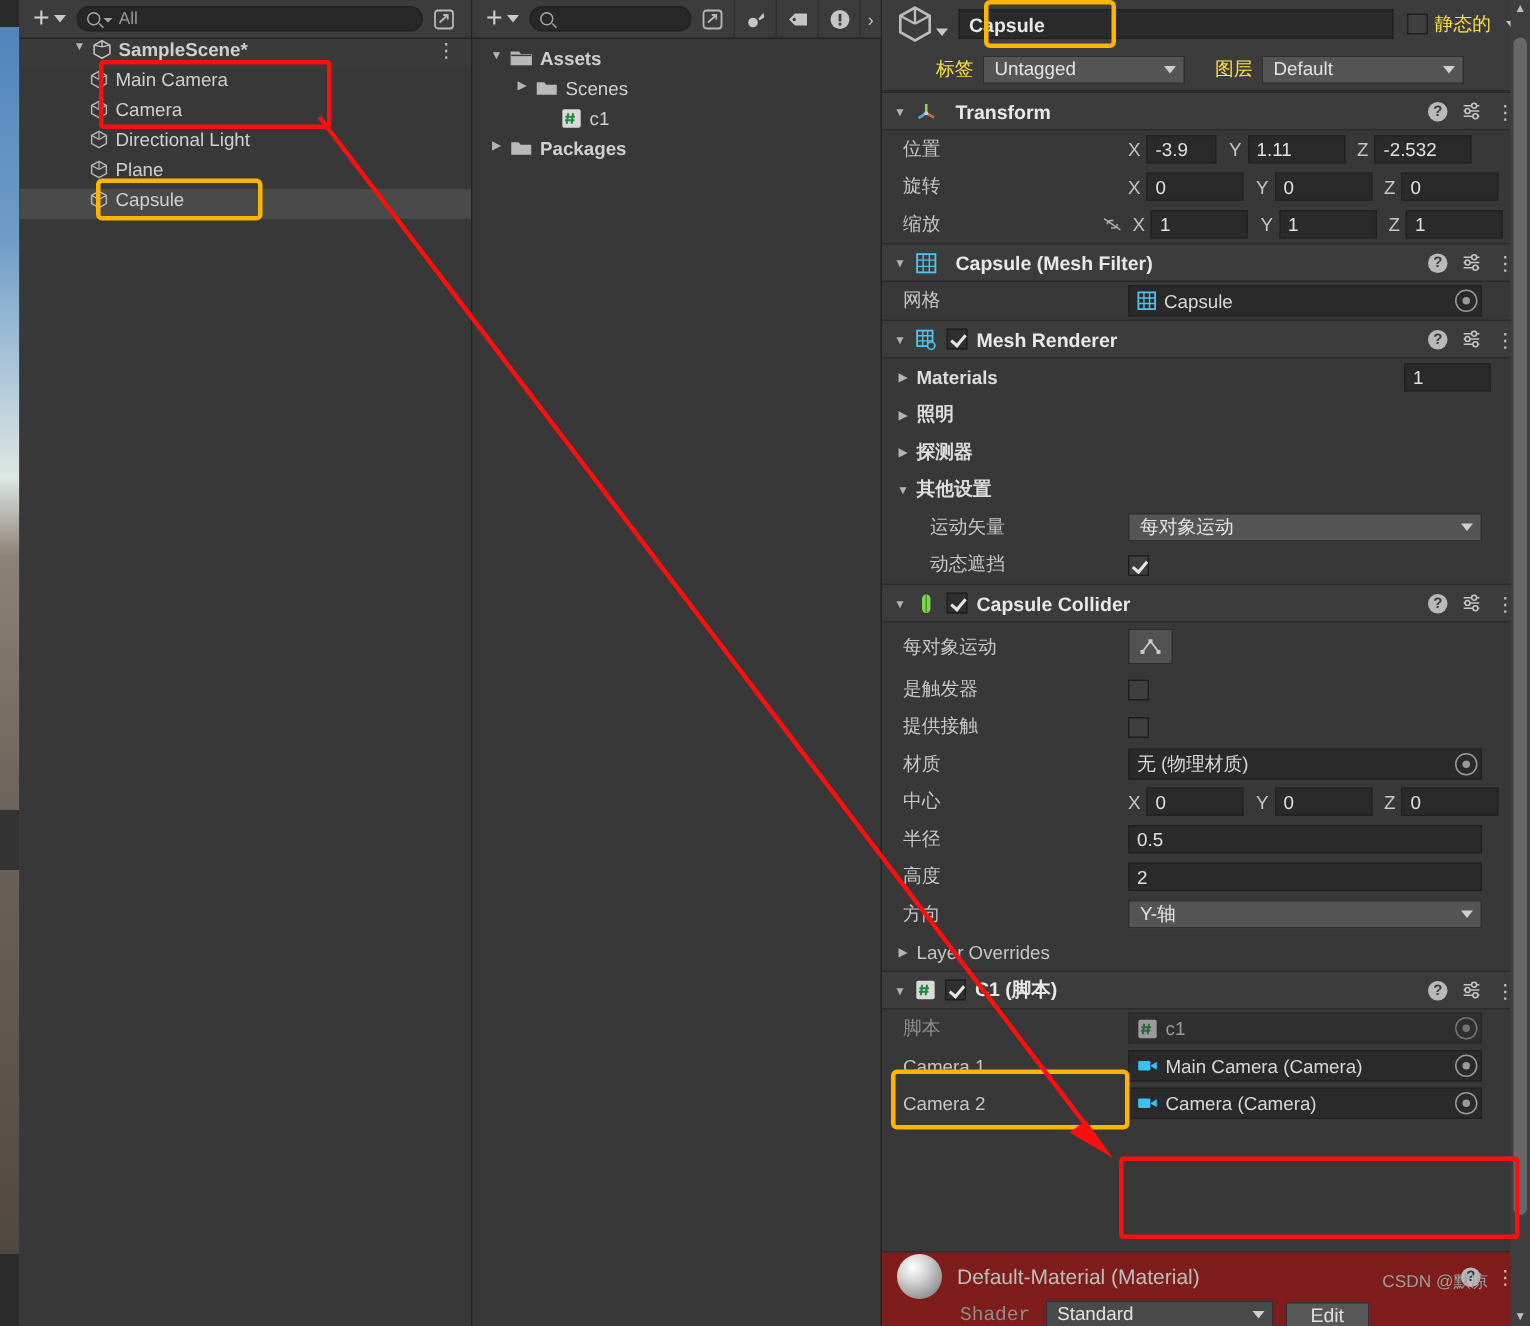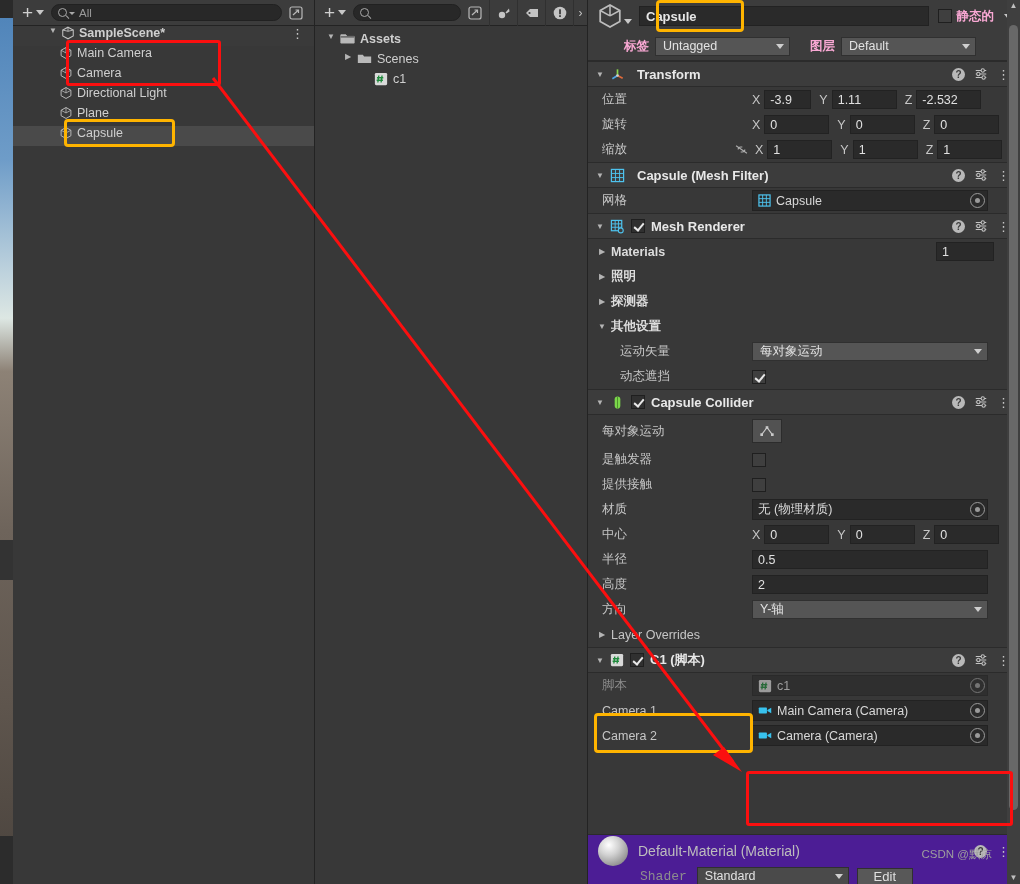--- a/index.html
+++ b/index.html
@@ -51,21 +51,21 @@
   svg.ic { display:block; }
 
   
   .insp-top { background:#3c3c3c; border-bottom:1px solid #2b2b2b; }
   .insp-row1 { display:flex; align-items:center; height:32px; padding:0 6px 0 8px; }
   .insp-row2 { display:flex; align-items:center; height:28px; padding:0 6px 0 36px; }
   .name-input { flex:1; height:20px; background:#2a2a2a; border:1px solid #222; color:#e6e6e6;
                 font-weight:bold; font-size:13px; display:flex; align-items:center; padding:0 6px; }
   .chk { width:14px;height:14px;background:#3f3f3f;border:1px solid #1f1f1f;display:inline-block;flex:0 0 14px;position:relative; }
   .chk.on:after{content:"";position:absolute;left:4px;top:1px;width:4px;height:8px;border:solid #e8e8e8;border-width:0 2px 2px 0;transform:rotate(40deg);}
-  .mini-lbl { color:#f9a8d4; font-size:12.5px;font-weight:bold; }
+  .mini-lbl { color:#fde047; font-size:12.5px; }
   .dd { background:#555; border:1px solid #303030; height:19px; display:flex; align-items:center;
         justify-content:space-between; padding:0 5px 0 7px; color:#e2e2e2; font-size:12.5px;gap:31px; }
   .dd .ar { width:0;height:0;border-left:4px solid transparent;border-right:4px solid transparent;border-top:5px solid #cfcfcf; }
 
   .comp-head { height:26px; background:#3c3c3c; border-top:1px solid #2b2b2b; border-bottom:1px solid #2b2b2b;
                display:flex; align-items:center; padding-left:6px; }
   .comp-title { font-weight:bold; font-size:13px; color:#e8e8e8; margin-left:6px; }
   .hdr-icons { margin-left:auto; display:flex; align-items:center; gap:9px; padding-right:10px; }
   .qmark { width:13px;height:13px;border-radius:50%;background:#b9b9b9;color:#3c3c3c;font-size:10px;font-weight:bold;
            display:flex;align-items:center;justify-content:center; }
@@ -232,20 +232,27 @@
           <span class="lbl">Scenes</span>
         </div>
         <div class="row" style="padding-left: 44px;">
           <span class="tri "></span>
           <svg class="ic" width="14" height="14" viewBox="0 0 16 16" style="margin: 0px 5px 0px 3px;">
             <rect x="1" y="1" width="14" height="14" rx="1.5" fill="#d9d9d9"></rect>
             <path d="M5.5 4 L4.4 12 M9.2 4 L8.1 12 M3.4 6.6 L10.6 6.6 M3 9.4 L10.2 9.4" stroke="#1f8a3c" stroke-width="1.5" fill="none"></path>
           </svg>
           <span class="lbl">c1</span>
         </div>
+        <div class="row" style="padding-left: 10px;">
+          <span class="tri r"></span>
+          <svg class="ic" width="15" height="13" viewBox="0 0 18 15" style="margin: 0px 5px 0px 3px;">
+            <path d="M1 3 L7 3 L8.5 5 L17 5 L17 13 L1 13 Z" fill="#b9b9b9"></path>
+          </svg>
+          <span class="lbl b">Packages</span>
+        </div>
       </div>
   </div>
 
   <div class="panel" id="inspector">
 
     <div class="insp-top">
       <div class="insp-row1">
         <svg class="ic" width="28" height="28" viewBox="0 0 24 24" style="margin-right:4px">
           <path d="M12 2.6 L20.4 7.3 L20.4 16.7 L12 21.4 L3.6 16.7 L3.6 7.3 Z" fill="none" stroke="#bdbdbd" stroke-width="1.5"></path>
           <path d="M12 2.6 L12 11.9 M12 11.9 L3.6 7.3 M12 11.9 L20.4 7.3" stroke="#bdbdbd" stroke-width="1.3" fill="none"></path>
@@ -559,21 +566,21 @@
             <svg class="ic" width="14" height="11" viewBox="0 0 18 13" style="margin-right: 5px;">
               <rect x="1" y="2.5" width="10.5" height="8" rx="1" fill="#38c2ee"></rect>
               <path d="M12 6 L17 3 L17 10 L12 7 Z" fill="#38c2ee"></path>
             </svg>
             <span>Camera (Camera)</span>
             <span class="dot"></span>
           </div>
         </div>
       </div>
 
-    <div style="position:absolute;left:0;top:834px;width:432px;height:50px;background:#4c1d95;border-top:1px solid #2b2b2b;">
+    <div style="position:absolute;left:0;top:834px;width:432px;height:50px;background:#7f1d1d;border-top:1px solid #2b2b2b;">
       <div style="display:flex;align-items:center;height:32px;padding-left:8px;">
         <svg class="ic" width="34" height="34" viewBox="0 0 34 34">
           <defs>
               <radialGradient id="mg" cx="36%" cy="30%" r="75%">
             <stop offset="0%" stop-color="#ffffff"></stop>
                 <stop offset="45%" stop-color="#d2d2d2"></stop>
             <stop offset="100%" stop-color="#8d8d8d"></stop>
               </radialGradient>
             </defs>
           <circle cx="17" cy="17" r="15" fill="url(#mg)"></circle>

